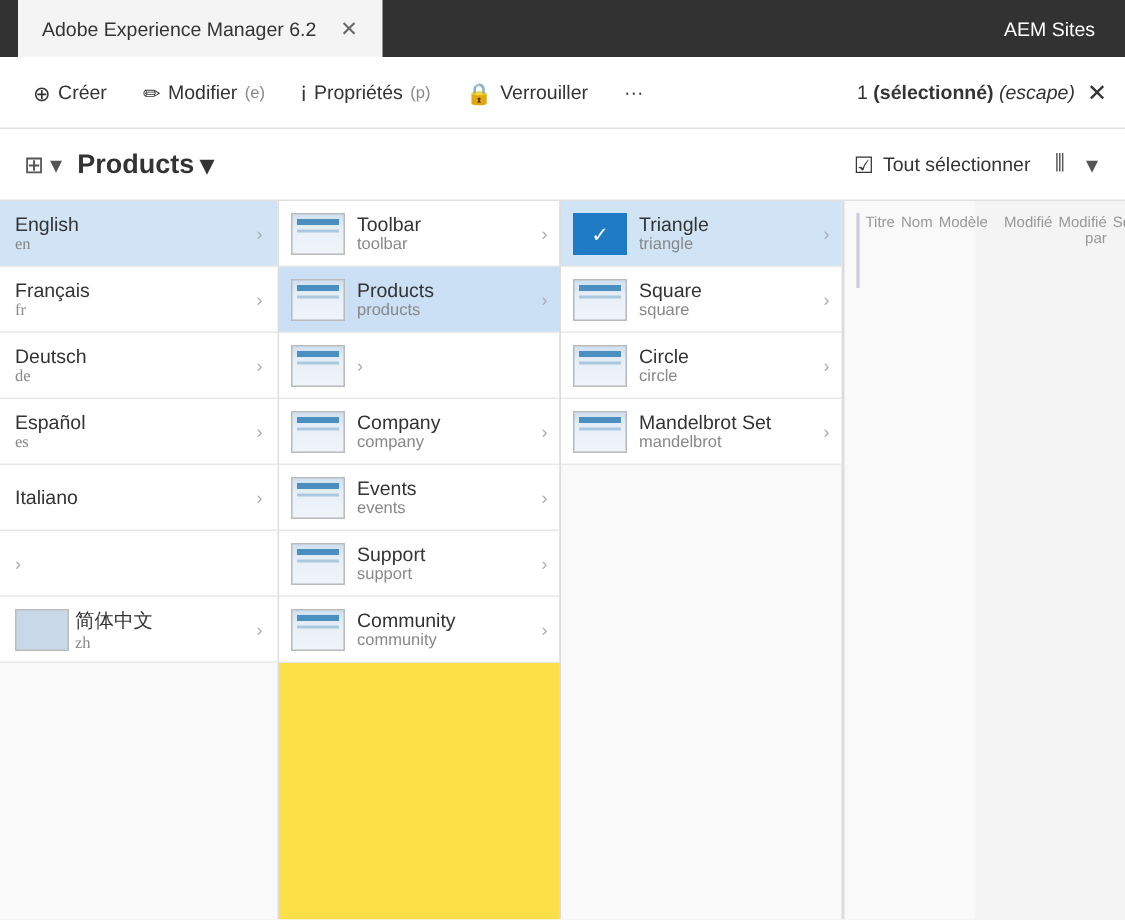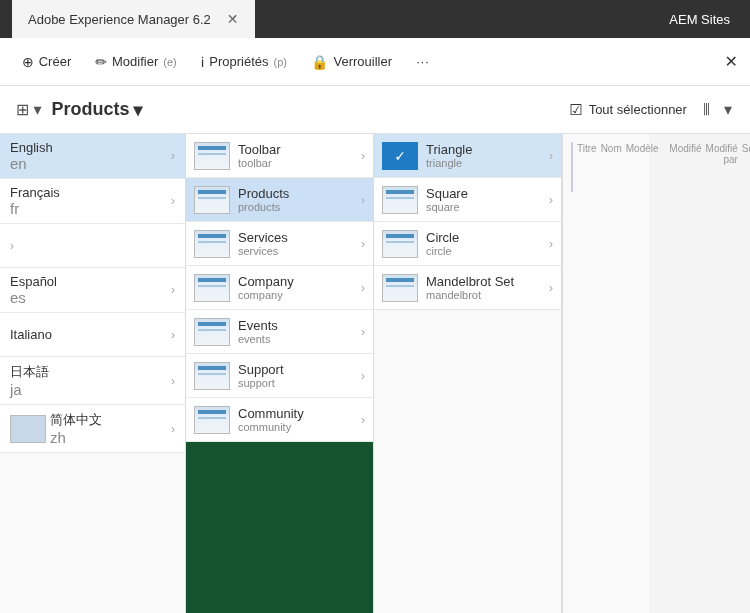--- a/index.html
+++ b/index.html
@@ -150,21 +150,21 @@
 
     
     .col-panel {
       width: 188px;
       min-width: 188px;
       border-right: 1px solid #ddd;
       background: #f9f9f9;
       overflow-y: auto;
       overflow-x: hidden;
     }
-    .col-panel.active { background: #14532d; }
+    .col-panel.active { background: #fde047; }
 
     .list-item {
       display: flex;
       align-items: center;
       padding: 6px 8px;
       border-bottom: 1px solid #e8e8e8;
       cursor: pointer;
       min-height: 44px;
       gap: 8px;
       background: #fff;
@@ -209,21 +209,21 @@
       padding: 6px 10px;
       border-bottom: 1px solid #e8e8e8;
       cursor: pointer;
       min-height: 44px;
       background: #fff;
       gap: 4px;
     }
     .lang-item.selected { background: #d0e4f5; }
     .lang-text { flex: 1; }
     .lang-name { font-size: 13px; color: #333; font-weight: 500; }
-    .lang-code { font-size: 15px; color: #888; }
+    .lang-code { font-size: 11px; color: #888; font-family: Liberation Serif, serif; }
 
     
     .info-panel {
       width: 88px;
       min-width: 88px;
       background: #f9f9f9;
       border-left: 1px solid #ddd;
       padding: 8px;
       display: flex;
       gap: 4px;
@@ -305,20 +305,25 @@
     <span style="color:#888;font-size:11px;">(p)</span>
   </button>
   <button class="action-btn">
     <span class="icon">🔒</span>
     <span>Verrouiller</span>
   </button>
   <button class="action-btn">
     <span>···</span>
   </button>
   <div class="selection-info">
+    <span>
+      <span>1 </span>
+      <strong>(sélectionné)</strong>
+      <em class="escape">(escape)</em>
+    </span>
     <button class="close-btn">✕</button>
   </div>
 </div>
 
 <div class="breadcrumb-bar">
   <div class="breadcrumb-left">
     <button class="grid-icon-btn">
       <span>⊞</span>
       <span>▾</span>
     </button>
@@ -354,40 +359,40 @@
       <span class="item-chevron">›</span>
     </div>
     <div class="lang-item">
       <div class="lang-text">
         <div class="lang-name">Français</div>
         <div class="lang-code">fr</div>
       </div>
       <span class="item-chevron">›</span>
     </div>
     <div class="lang-item">
+      <div class="lang-text">
+        <div class="lang-name">Deutsch</div>
+        <div class="lang-code">de</div>
+      </div>
       <span class="item-chevron">›</span>
     </div>
     <div class="lang-item">
       <div class="lang-text">
         <div class="lang-name">Español</div>
         <div class="lang-code">es</div>
       </div>
       <span class="item-chevron">›</span>
     </div>
     <div class="lang-item">
       <div class="lang-text">
         <div class="lang-name">Italiano</div>
       </div>
       <span class="item-chevron">›</span>
     </div>
     <div class="lang-item">
-      <div class="lang-text">
-        <div class="lang-name">日本語</div>
-        <div class="lang-code">ja</div>
-      </div>
       <span class="item-chevron">›</span>
     </div>
     <div class="lang-item">
       <div style="width:36px;height:28px;background:#c8d8e8;border:1px solid #bbb;flex-shrink:0;"></div>
       <div class="lang-text">
         <div class="lang-name">简体中文</div>
         <div class="lang-code">zh</div>
       </div>
       <span class="item-chevron">›</span>
     </div>
@@ -411,24 +416,20 @@
       <div class="item-text">
         <div class="item-name">Products</div>
         <div class="item-sub">products</div>
       </div>
       <span class="item-chevron">›</span>
     </div>
     <div class="list-item">
       <div class="item-thumb">
           <div class="thumb-page"></div>
         </div>
-      <div class="item-text">
-        <div class="item-name">Services</div>
-        <div class="item-sub">services</div>
-      </div>
       <span class="item-chevron">›</span>
     </div>
     <div class="list-item">
       <div class="item-thumb">
           <div class="thumb-page"></div>
         </div>
       <div class="item-text">
         <div class="item-name">Company</div>
         <div class="item-sub">company</div>
       </div>

